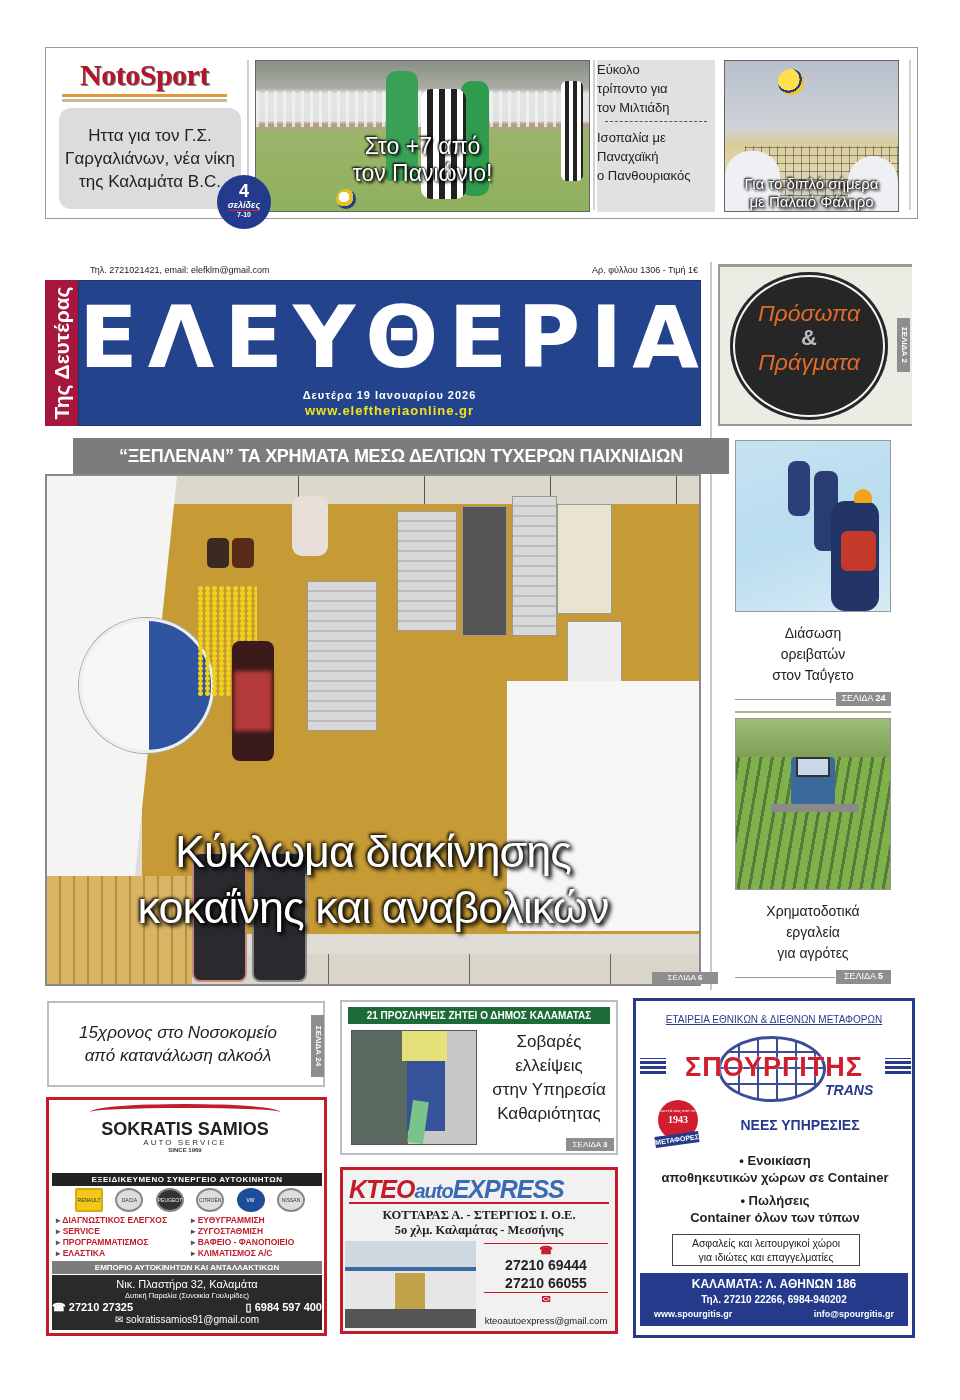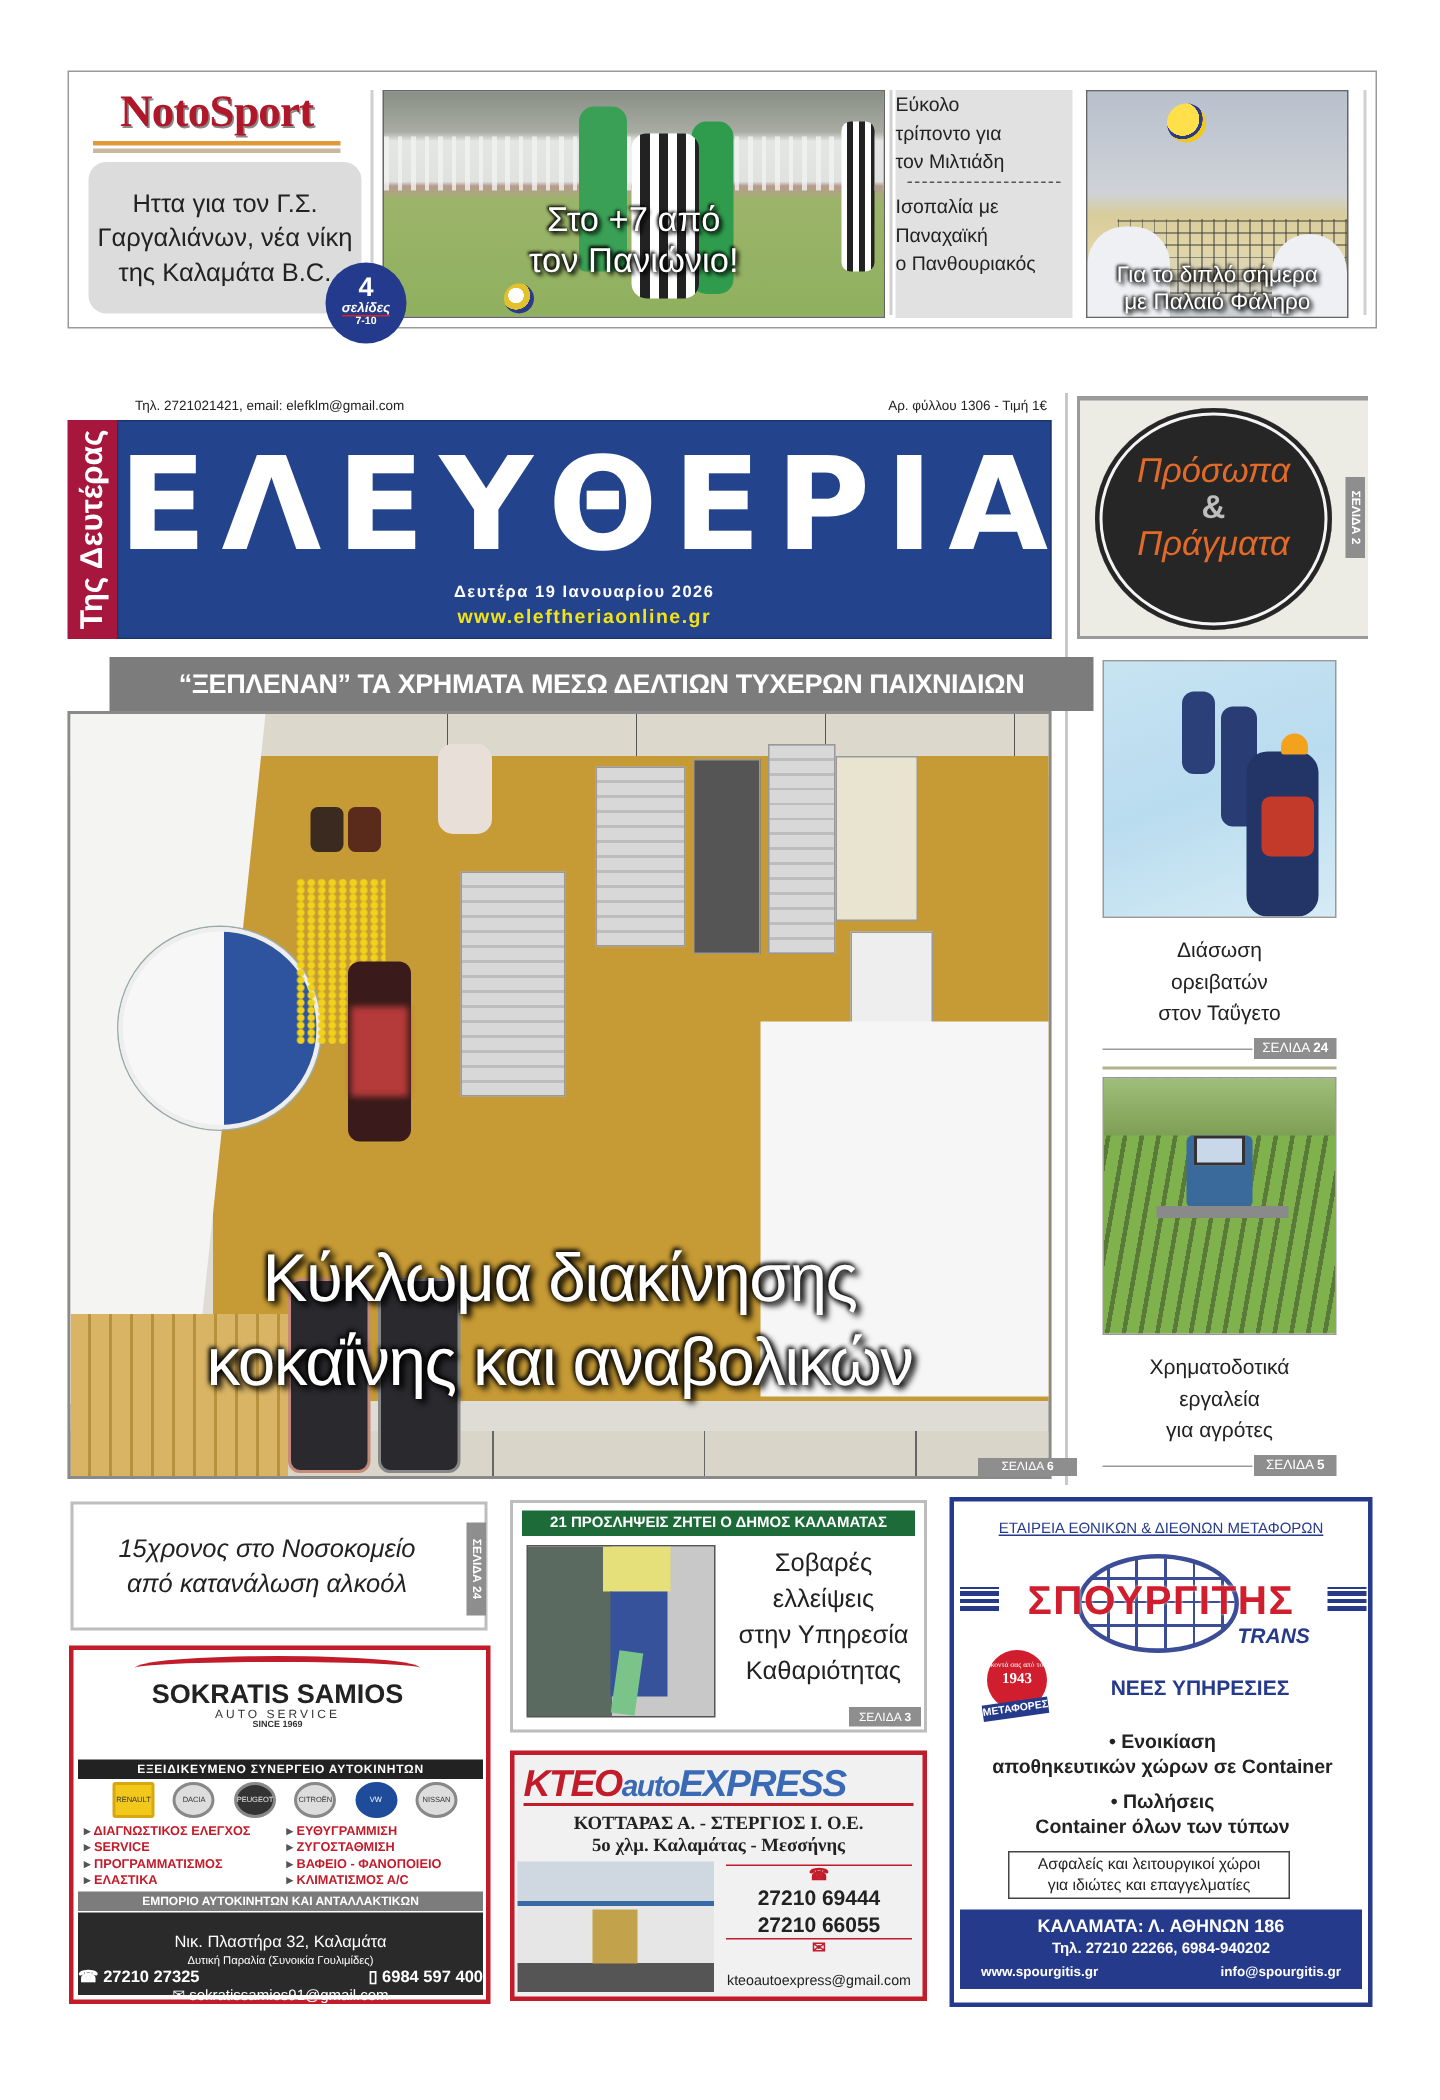--- a/index.html
+++ b/index.html
@@ -137,21 +137,21 @@
   .samios-strip { left: 52px; top: 1173px; width: 270px; height: 13px; background: #222; color: #fff; font-size: 8px; line-height: 13px; text-align: center; font-weight: bold; letter-spacing: 0.5px; }
   .brand-row { left: 75px; top: 1188px; width: 230px; height: 26px; display:flex; justify-content: space-between; }
   .brand { width: 28px; height: 24px; border-radius: 50%; background: #ddd; border: 2px solid #888; font-size: 5px; text-align:center; line-height: 20px; color:#333; }
   .brand.renault { border-radius: 2px; background: #f2c81a; border-color: #d8a810; }
   .brand.peugeot { background: #333; color: #eee; }
   .brand.vw { background: #1e4c9a; color: #fff; border-color: #1e4c9a; }
   .services { left: 56px; top: 1215px; width: 266px; display:grid; grid-template-columns: 1fr 1fr; column-gap: 4px; font-size: 8.5px; line-height: 11px; font-weight: bold; color: #c21b2a; }
   .services span::before { content: "▸ "; color: #555; }
   .samios-strip2 { left: 52px; top: 1261px; width: 270px; height: 13px; background: #7c7c7c; color: #fff; font-size: 8px; line-height: 13px; text-align: center; font-weight: bold; }
   .samios-contact { left: 52px; top: 1275px; width: 270px; height: 55px; background: #2a2a2a; color: #fff; text-align: center; }
-  .samios-contact .addr { font-size: 11px; line-height: 13px; padding-top: 14px; }
+  .samios-contact .addr { font-size: 11px; line-height: 13px; padding-top: 3px; }
   .samios-contact .area { font-size: 7.5px; line-height: 10px; }
   .samios-contact .phones { font-size: 11px; line-height: 13px; font-weight: bold; display:flex; justify-content: space-between; }
   .samios-contact .mail { font-size: 10px; line-height: 12px; }
 
   .ad-kteo { left: 340px; top: 1167px; width: 278px; height: 167px; border: 3px solid #c21b2a; background: #f1f1f1; }
   .kteo-logo { left: 349px; top: 1174px; width: 260px; height: 30px; font-weight: bold; font-style: italic; font-size: 25px; line-height: 30px; border-bottom: 2px solid #c21b2a; white-space: nowrap; letter-spacing: -1px; }
   .kteo-logo .k { color: #c21b2a; }
   .kteo-logo .a { color: #3a6ab5; font-size: 20px; }
   .kteo-logo .e { color: #3a6ab5; }
   .kteo-company { left: 345px; top: 1208px; width: 268px; text-align: center; font-family: "Liberation Serif", serif; font-size: 12.5px; line-height: 15px; color: #222; }

